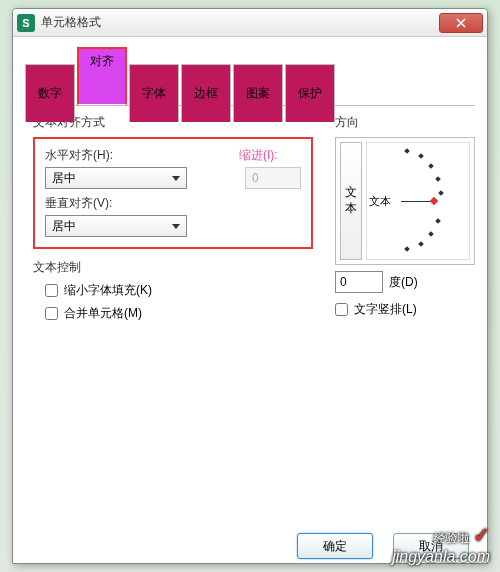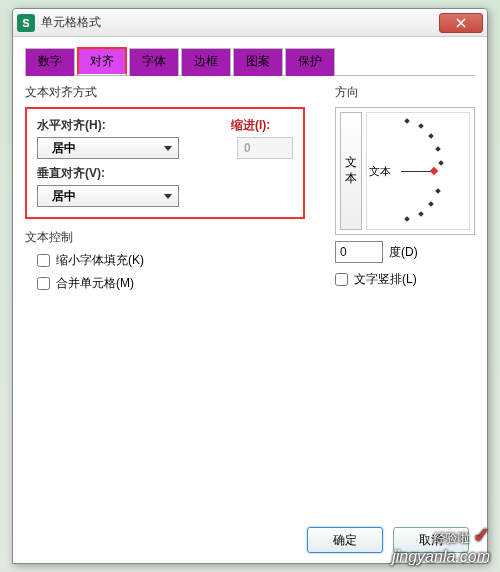--- a/index.html
+++ b/index.html
@@ -71,72 +71,72 @@
     .content {
       padding: 10px 12px;
       position: relative;
     }
     .tabs {
       display: flex;
       border-bottom: 1px solid #bbb;
       margin-bottom: 8px;
     }
     .tab {
-      padding: 4px 12px;
+      padding: 20px 12px;
       border: 1px solid #bbb;
       border-bottom: none;
-      background: #a21caf;
+      background: #be185d;
       margin-right: 2px;
       cursor: pointer;
       position: relative;
-      top: 1px;
+      top: 17px;
     }
     .tab.active {
       border: 2px solid #e33;
       border-bottom: 1px solid #fff;
       background: #d946ef;
       top: 0px;
       padding: 4px 11px;
     }
     .columns {
       display: flex;
     }
     .left-col {
       flex: 1;
+      margin-left: 8px;
     }
     .right-col {
       width: 140px;
       margin-left: 8px;
     }
     .section-label {
       margin-bottom: 6px;
       color: #333;
     }
     .red-box {
       border: 2px solid #e33;
       padding: 8px 10px 10px 10px;
       margin-bottom: 10px;
       width: 280px;
-      font-weight: bold;
     }
     .field-label {
       margin-bottom: 3px;
       color: #333;
     }
     .field-label.disabled {
-      color: #b91c1c;
+      color: #ec4899;
     }
     .dropdown {
       width: 142px;
       height: 22px;
       border: 1px solid #888;
       background: linear-gradient(to bottom, #fff, #eee);
       display: flex;
       align-items: center;
-      padding: 0 14px;
+      padding: 0 6px;
       cursor: pointer;
       position: relative;
     }
     .dropdown::after {
       content: "";
       position: absolute;
       right: 6px;
       top: 8px;
       border-left: 4px solid transparent;
       border-right: 4px solid transparent;
@@ -231,23 +231,23 @@
       height: 22px;
       border: 1px solid #888;
       padding: 0 4px;
       display: flex;
       align-items: center;
       margin-right: 6px;
     }
     .buttons {
       position: absolute;
       right: 18px;
-      bottom: 10px;
-      display: flex;
-      gap: 10px;
+      bottom: 4px;
+      display: flex;
+      gap: 20px;
       margin-left: 8px;
     }
     .btn {
       width: 76px;
       height: 26px;
       border: 1px solid #7aa;
       border-radius: 3px;
       background: linear-gradient(to bottom, #fefefe, #e4ecf0);
       display: flex;
       align-items: center;

